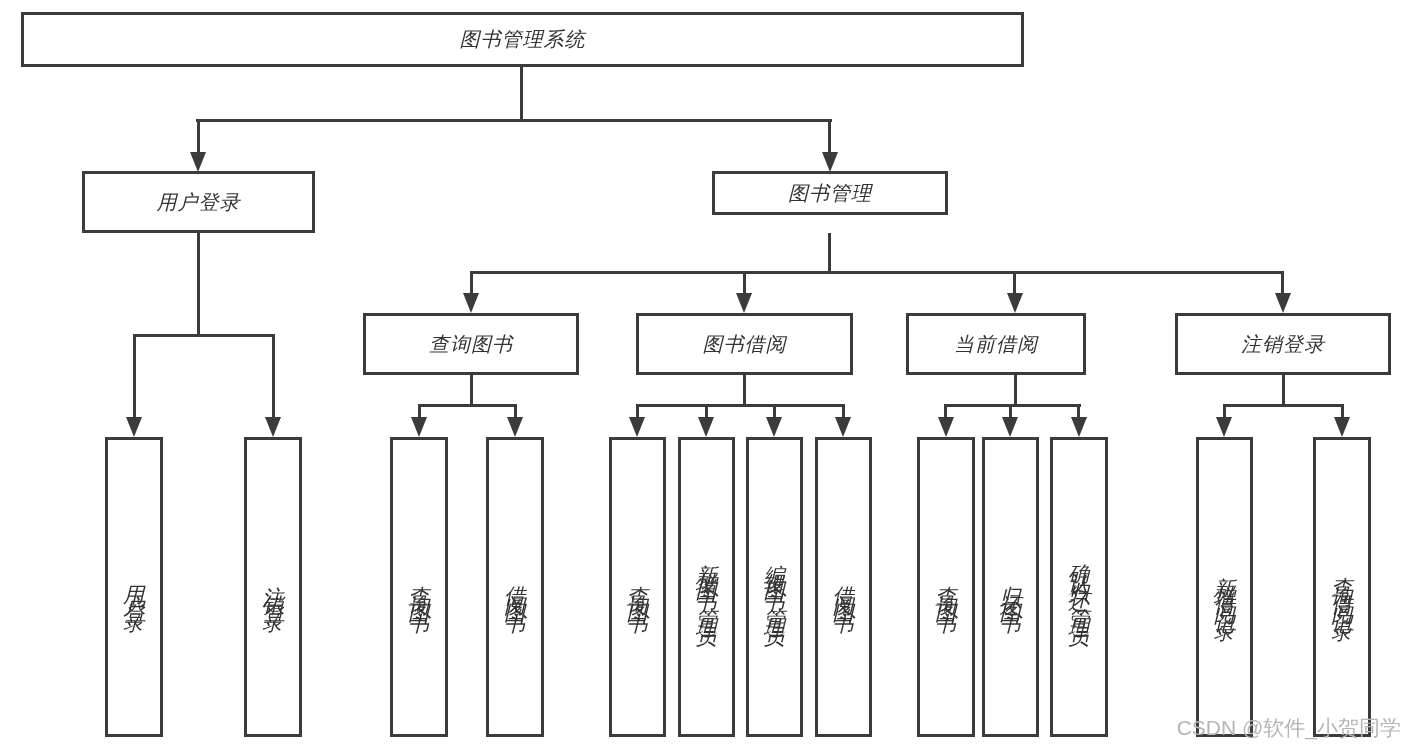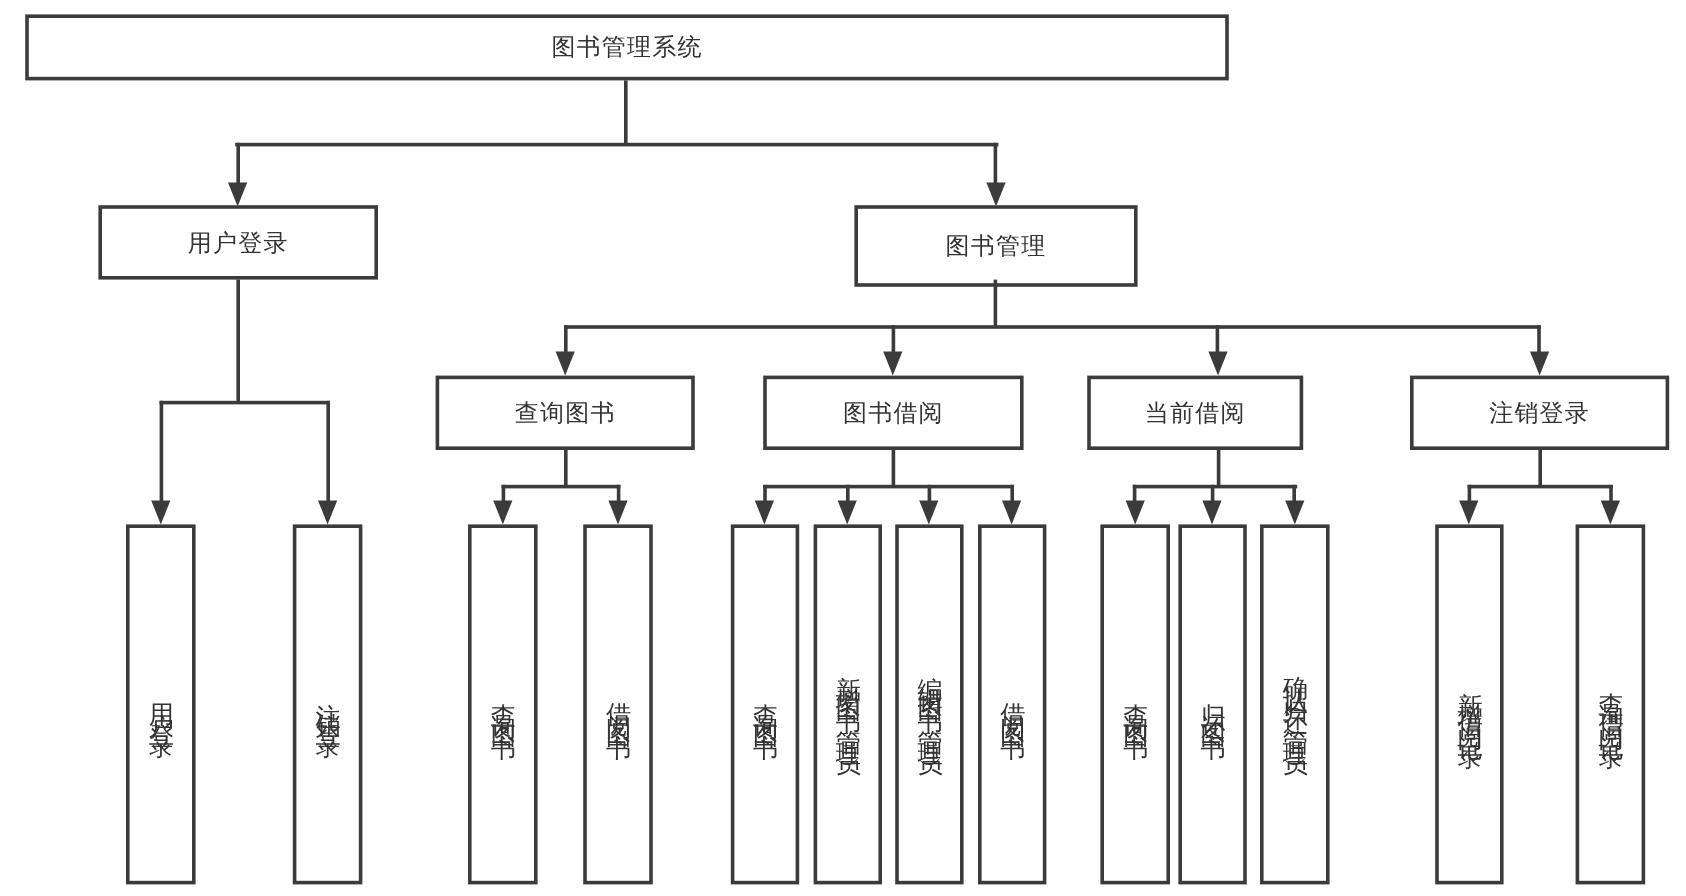--- a/index.html
+++ b/index.html
@@ -10,20 +10,21 @@
     background:#ffffff;
     overflow:hidden;
   }
   .box{
     position:absolute;
     box-sizing:border-box;
     border:3px solid #3b3b3b;
     background:#ffffff;
     display:flex;align-items:center;justify-content:center;
     color:#333333;
+    font-style:italic;
   }
   .lvl{font-size:20px;letter-spacing:1px;}
   .leaf{top:437px;height:300px;}
   .vtext{
     writing-mode:vertical-rl;
     text-orientation:mixed;
     font-size:21px;
     letter-spacing:9px;
     color:#333333;
     line-height:1;
@@ -58,21 +59,21 @@
   <div class="vline" style="left:520px;top:67px;height:54px"></div>
   <div class="hline" style="left:196px;top:119px;width:636px"></div>
   <div class="vline" style="left:197px;top:119px;height:36px"></div>
   <div class="arrow" style="left:190px;top:152px"></div>
   <div class="vline" style="left:828px;top:119px;height:36px"></div>
   <div class="arrow" style="left:822px;top:152px"></div>
 
   <div class="box lvl" style="left:82px;top:171px;width:233px;height:62px">
     <span>用户登录</span>
   </div>
-  <div class="box lvl" style="left:712px;top:171px;width:236px;height:68px">
+  <div class="box lvl" style="left:712px;top:171px;width:236px;height:44px">
     <span>图书管理</span>
   </div>
 
   <div class="vline" style="left:197px;top:233px;height:103px"></div>
   <div class="hline" style="left:133px;top:334px;width:142px"></div>
   <div class="vline" style="left:133px;top:334px;height:86px"></div>
   <div class="arrow" style="left:126px;top:417px"></div>
   <div class="vline" style="left:272px;top:334px;height:86px"></div>
   <div class="arrow" style="left:265px;top:417px"></div>
 
@@ -171,14 +172,15 @@
     <span class="vtext">确认归还（管理员）</span>
   </div>
 
   <div class="box leaf" style="left:1196px;width:57px">
     <span class="vtext">新增借阅记录</span>
   </div>
   <div class="box leaf" style="left:1313px;width:58px">
     <span class="vtext">查询借阅记录</span>
   </div>
 
+  <div class="watermark">CSDN @软件_小贺同学</div>
 
 </div>
 
 </body></html>

